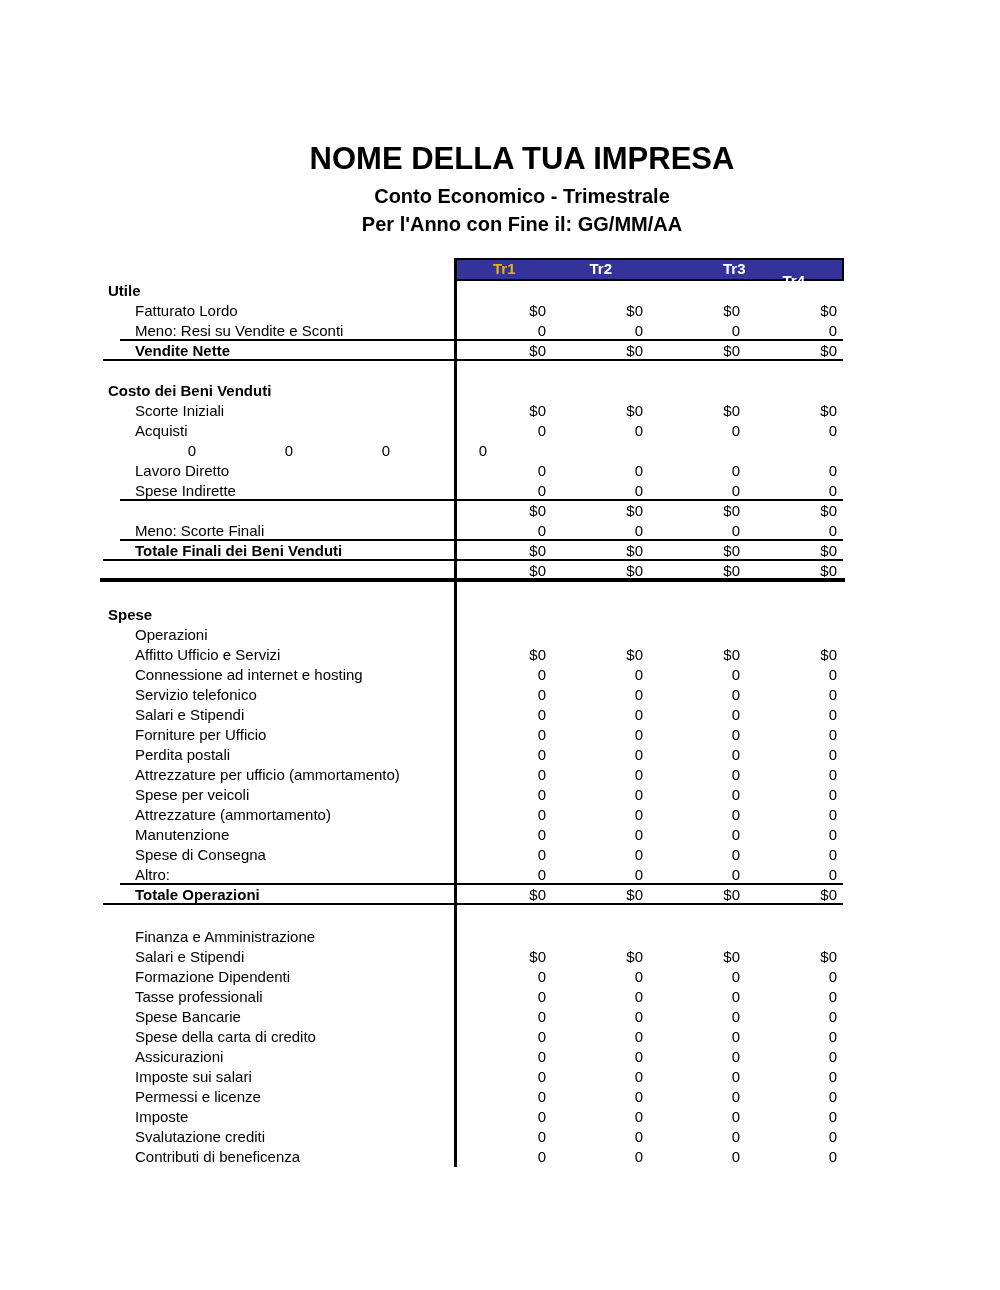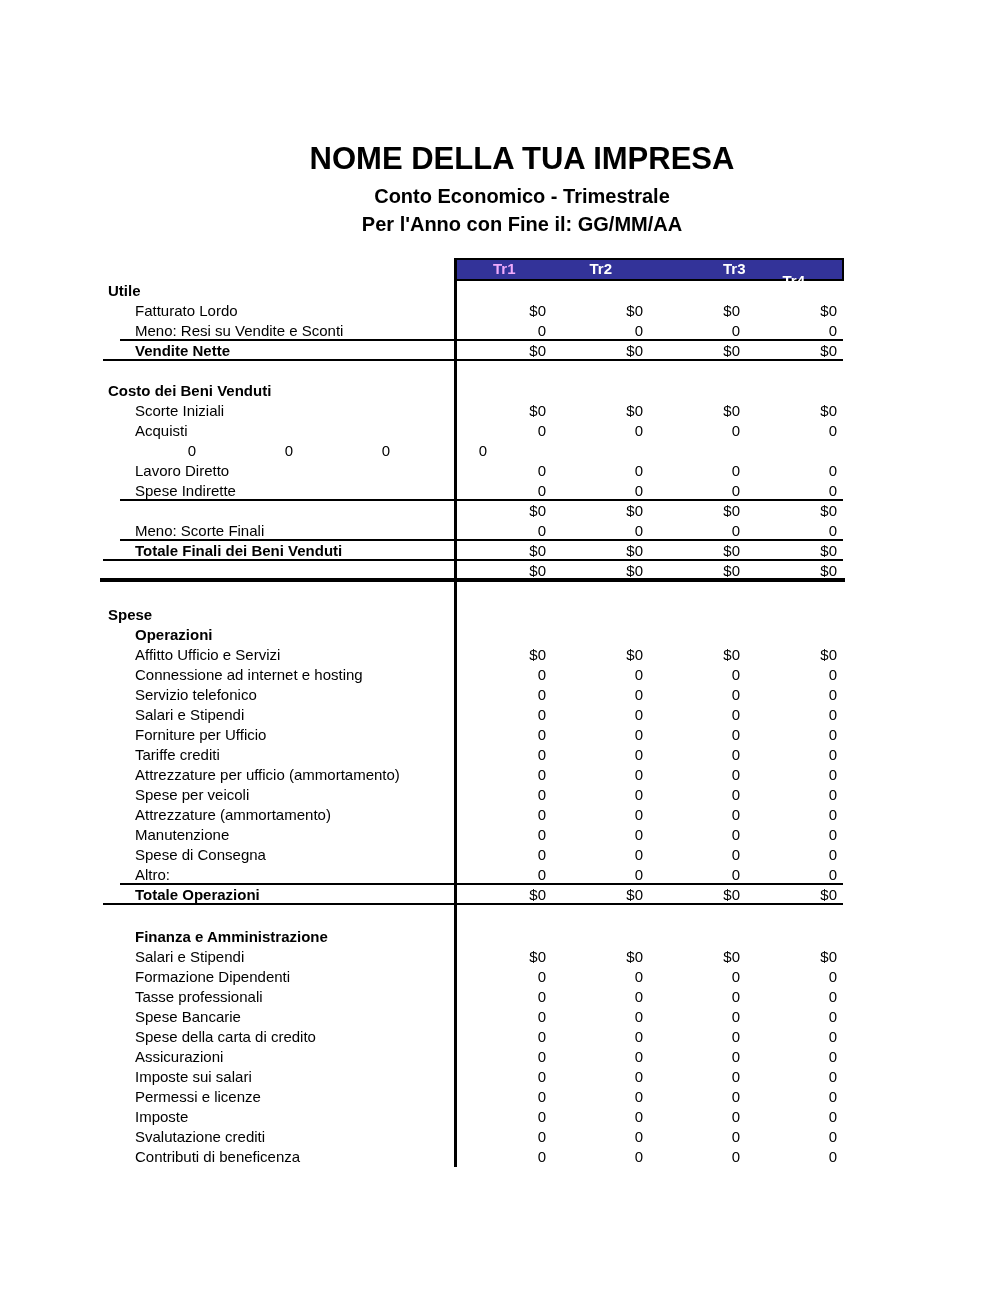--- a/index.html
+++ b/index.html
@@ -31,38 +31,38 @@
   .vline { position:absolute; left:454px; top:0; width:3px; height:909px; background:#000; }
 
   .rows { position:absolute; top:23px; left:105px; width:738px; }
 
   .row { display:flex; height:20px; position:relative; font-size:15px; line-height:20px; }
   .row .label { width:350px; padding-left:30px; box-sizing:border-box; white-space:nowrap; overflow:hidden; }
   .row .cell  { width:97px; text-align:right; padding-right:6px; box-sizing:border-box; }
 
   .row.section    .label { padding-left:3px; font-weight:bold; }
   .row.grandtotal .label { padding-left:0;   font-weight:bold;margin-top:28px; }
-  .row.subsection .label { font-weight:bold; }
+  .row.subsection .label { font-weight:normal; }
   .row.total      .label { font-weight:bold; }
 
   .line { position:absolute; bottom:0; height:2px; background:#000; }
   .line-indent { left:15px; right:0; }
   .line-full   { left:-2px; right:0; }
   .line-thick  { left:-5px; right:-2px; height:4px; bottom:-1px; }
 </style>
 </head>
 <body>
 
 <div class="heading title">NOME DELLA TUA IMPRESA</div>
 <div class="heading sub1">Conto Economico - Trimestrale</div>
 <div class="heading sub2">Per l'Anno con Fine il: GG/MM/AA</div>
 
 <div class="table-area">
   <div class="col-header" style="background: rgb(51, 51, 153);">
-    <span class="col" style="color: #f0abfc;">Tr1</span>
+    <span class="col" style="color: #eab308;">Tr1</span>
     <span class="col" style="color: rgb(255, 255, 255); text-align: center;">Tr2</span>
     <span class="col" style="color: rgb(255, 255, 255); text-align: right;">Tr3</span>
     <span class="col" style="color: rgb(255, 255, 255); margin-top: 12px;">Tr4</span>
   </div>
   <div class="vline"></div>
   <div class="rows">
       <div class="row section">
         <div class="label">Utile</div>
       </div>
       <div class="row data">
@@ -198,21 +198,21 @@
         <div class="cell">0</div>
       </div>
       <div class="row data">
         <div class="label">Forniture per Ufficio</div>
         <div class="cell">0</div>
         <div class="cell">0</div>
         <div class="cell">0</div>
         <div class="cell">0</div>
       </div>
       <div class="row data">
-        <div class="label">Tariffe crediti</div>
+        <div class="label">Perdita postali</div>
         <div class="cell">0</div>
         <div class="cell">0</div>
         <div class="cell">0</div>
         <div class="cell">0</div>
       </div>
       <div class="row data">
         <div class="label">Attrezzature per ufficio (ammortamento)</div>
         <div class="cell">0</div>
         <div class="cell">0</div>
         <div class="cell">0</div>

